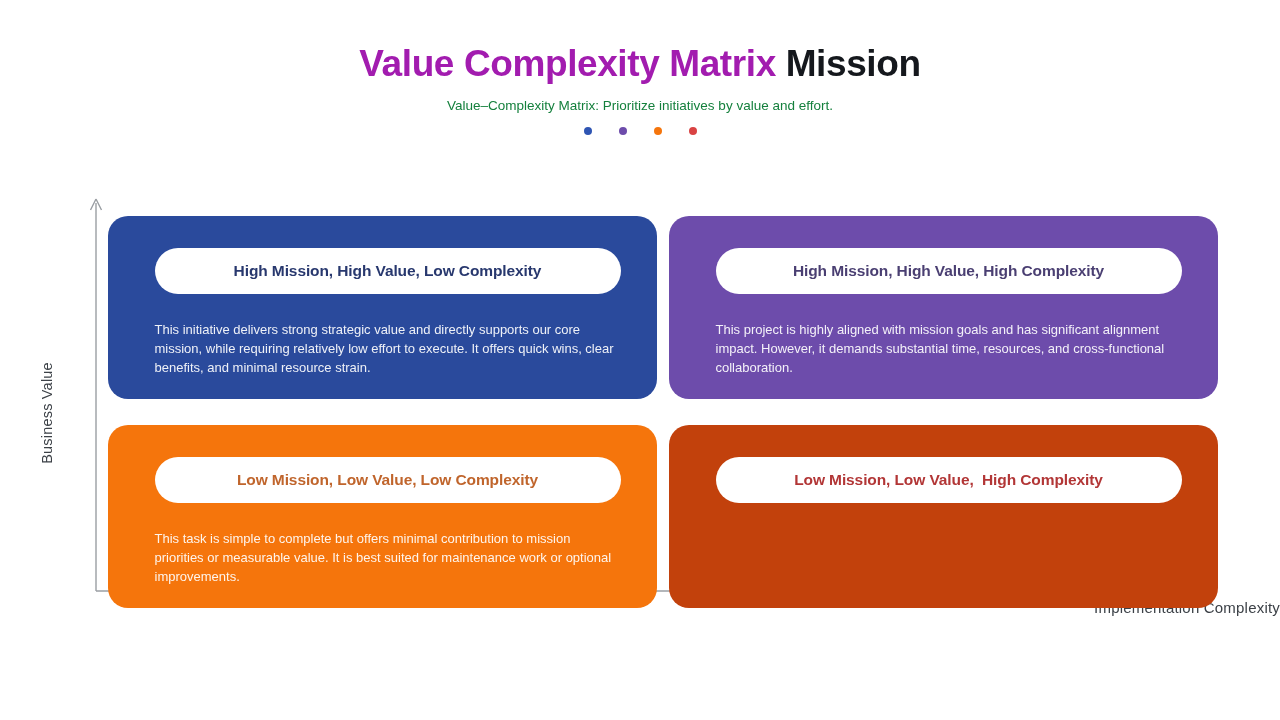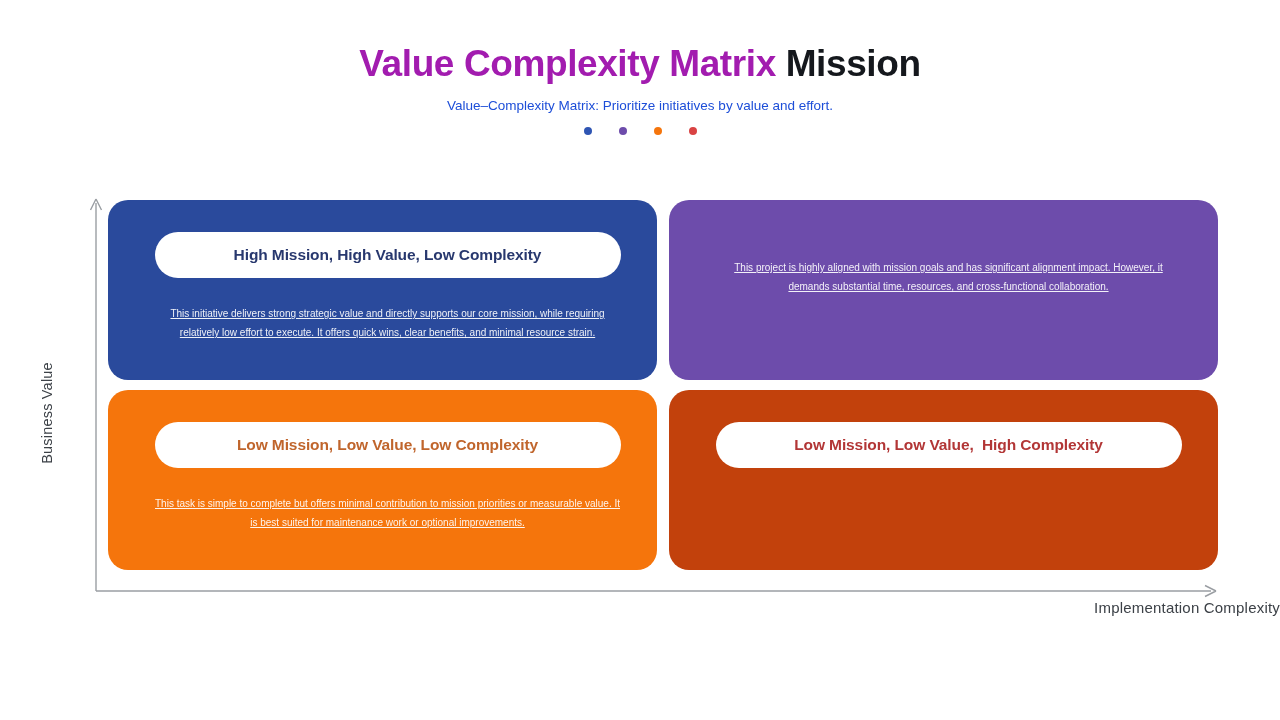--- a/index.html
+++ b/index.html
@@ -35,21 +35,21 @@
     letter-spacing: -0.4px;
     line-height: 52px;
     white-space: nowrap;
   }
   .title .part-accent { color: #a21caf; }
   .title .part-plain  { color: #15181d; }
 
   .subtitle {
     margin-top: 7px;
     font-size: 13.5px;
-    color: #1d4ed8;
+    color: #15803d;
     line-height: 18px;
   }
 
   .dots {
     margin-top: 12px;
     display: flex;
     justify-content: center;
     align-items: center;
     gap: 27px;
   }
@@ -118,20 +118,21 @@
     column-gap: 12px;
     row-gap: 10px;
   }
 
   .quad {
     border-radius: 20px;
     padding: 32px 26px 22px 36px;
     display: flex;
     flex-direction: column;
     align-items: center;
+    margin-top: 16px;
   }
 
   .pill {
     background: #ffffff;
     border-radius: 999px;
     height: 46px;
     width: 100%;
     max-width: 466px;
     display: flex;
     align-items: center;
@@ -143,25 +144,24 @@
     font-weight: bold;
     letter-spacing: -0.1px;
     white-space: pre;
     text-align: center;
   }
 
   .quad-desc {
     margin-top: 26px;
     width: 100%;
     max-width: 466px;
-    text-align: center;
-    font-size: 10px;
+    text-align: left;
+    font-size: 13px;
     line-height: 19px;
     color: rgba(255,255,255,0.92);
-    text-decoration: underline;
   }
 </style>
 </head>
 <body>
 
 <div id="slide">
 
   <div class="header">
     <div class="title">
       <span class="part-accent">Value Complexity Matrix</span><span class="part-plain"> Mission</span>
@@ -192,20 +192,23 @@
     <div class="grid">
 
       <div class="quad" id="quad-0" style="background: rgb(42, 74, 156);">
         <div class="pill">
           <span class="pill-text" id="quad-title-0" style="color: rgb(40, 56, 110);">High Mission, High Value, Low Complexity</span>
         </div>
         <div class="quad-desc">This initiative delivers strong strategic value and directly supports our core mission, while requiring relatively low effort to execute. It offers quick wins, clear benefits, and minimal resource strain.</div>
       </div>
 
       <div class="quad" id="quad-1" style="background: rgb(109, 76, 171);">
+        <div class="pill">
+          <span class="pill-text" id="quad-title-1" style="color: rgb(74, 63, 114);">High Mission, High Value, High Complexity</span>
+        </div>
         <div class="quad-desc">This project is highly aligned with mission goals and has significant alignment impact. However, it demands substantial time, resources, and cross-functional collaboration.</div>
       </div>
 
       <div class="quad" id="quad-2" style="background: rgb(245, 117, 12);">
         <div class="pill">
           <span class="pill-text" id="quad-title-2" style="color: rgb(192, 101, 44);">Low Mission, Low Value, Low Complexity</span>
         </div>
         <div class="quad-desc">This task is simple to complete but offers minimal contribution to mission priorities or measurable value. It is best suited for maintenance work or optional improvements.</div>
       </div>
 

